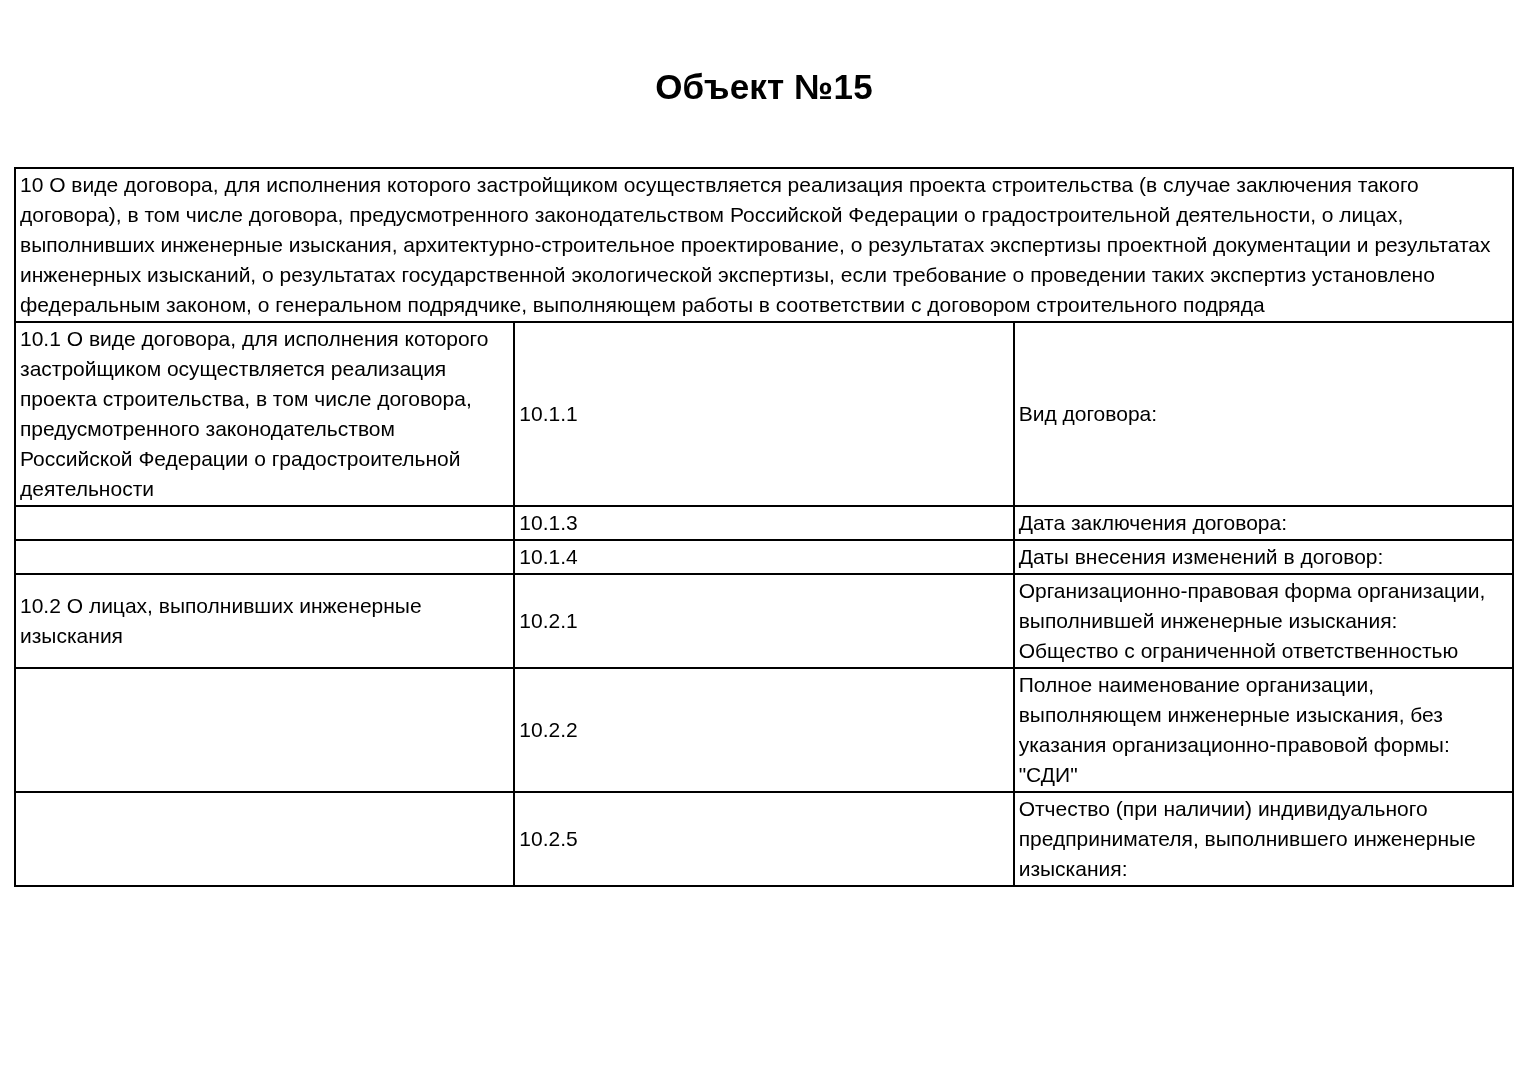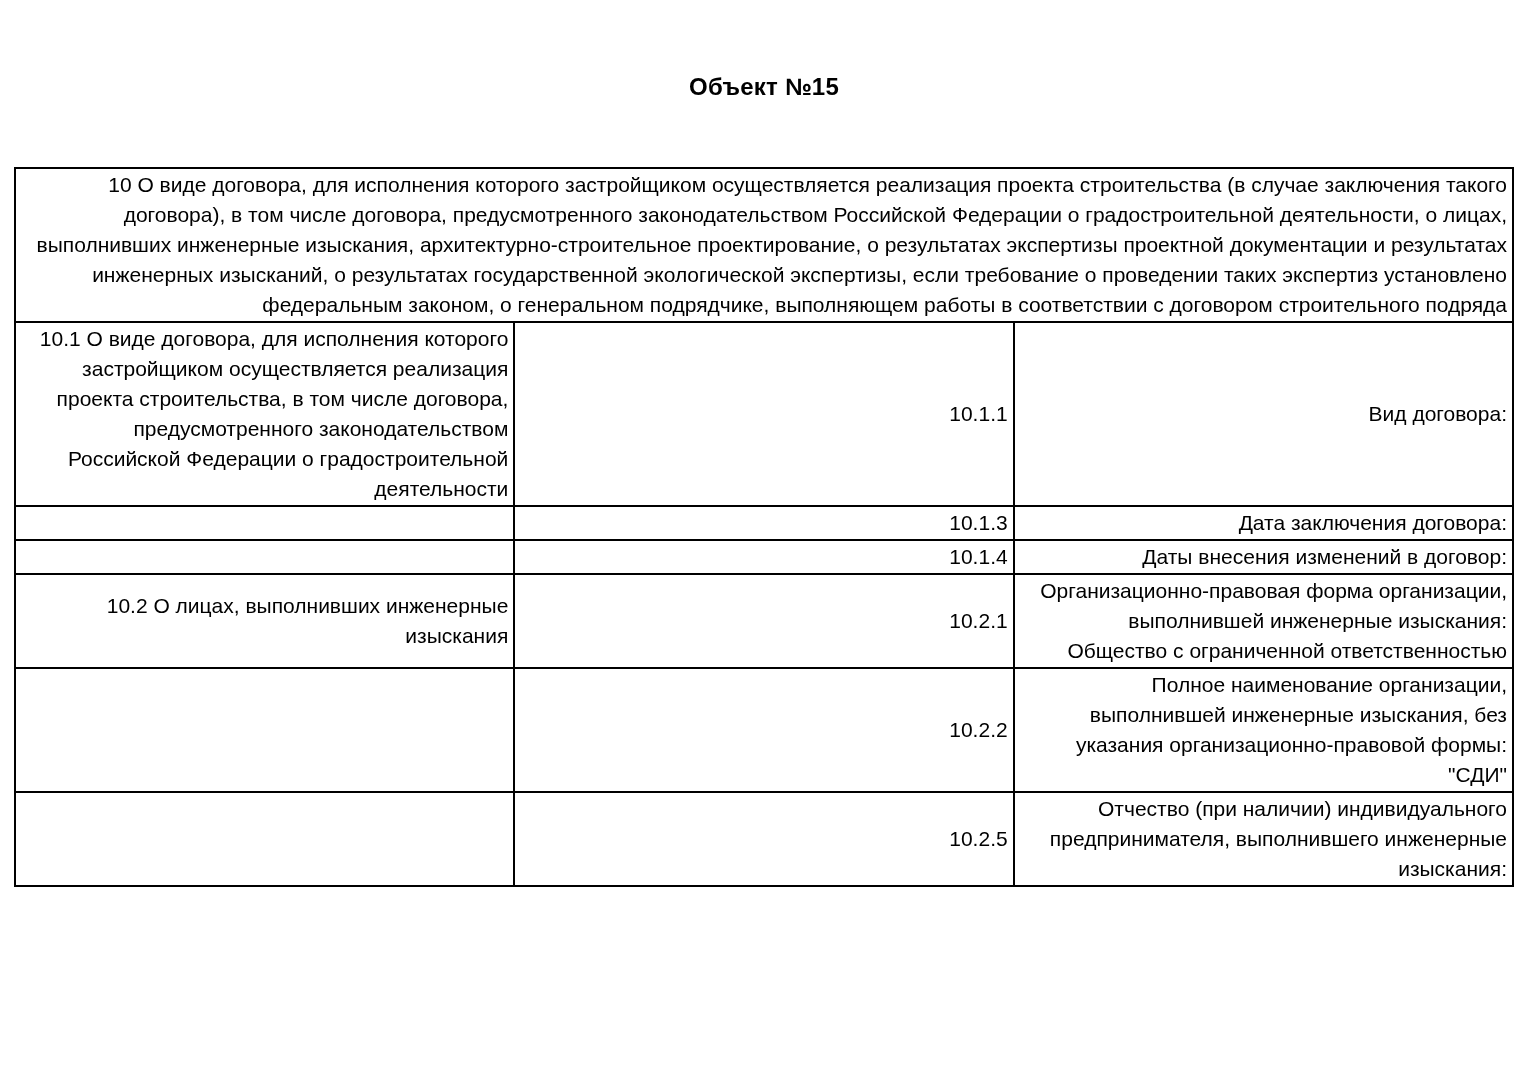--- a/index.html
+++ b/index.html
@@ -15,32 +15,31 @@
     color: #000000;
     font-size: 21px;
     line-height: 30px;
     overflow: hidden;
   }
   .page {
     padding: 70px 14px 0 14px;
   }
   .title {
     margin: 0;
-    font-size: 24px;
+    font-size: 35px;
     line-height: 34px;
     font-weight: 700;
     text-align: center;
     letter-spacing: 0.2px;
   }
   table.doc-table {
     border-collapse: collapse;
     table-layout: fixed;
     width: 1500px;
     margin-top: 63px;
-    text-align: right;
   }
   table.doc-table td {
     border: 2px solid #000000;
     padding: 1px 5px 1px 4px;
     vertical-align: middle;
     word-wrap: break-word;
   }
   td.header-cell {
     vertical-align: top;
   }
@@ -108,21 +107,21 @@
         <td class="col-label">
           <div class="field-label">Организационно-правовая форма организации, выполнившей инженерные изыскания:</div>
           <div class="field-value">Общество с ограниченной ответственностью</div>
         </td>
       </tr>
 
       <tr>
         <td class="col-group"></td>
         <td class="col-code">10.2.2</td>
         <td class="col-label">
-          <div class="field-label">Полное наименование организации, выполнившей инженерные изыскания, без указания организационно-правовой формы:</div>
+          <div class="field-label">Полное наименование организации, выполняющем инженерные изыскания, без указания организационно-правовой формы:</div>
           <div class="field-value">"СДИ"</div>
         </td>
       </tr>
 
 
 
       <tr>
         <td class="col-group"></td>
         <td class="col-code">10.2.5</td>
         <td class="col-label">

